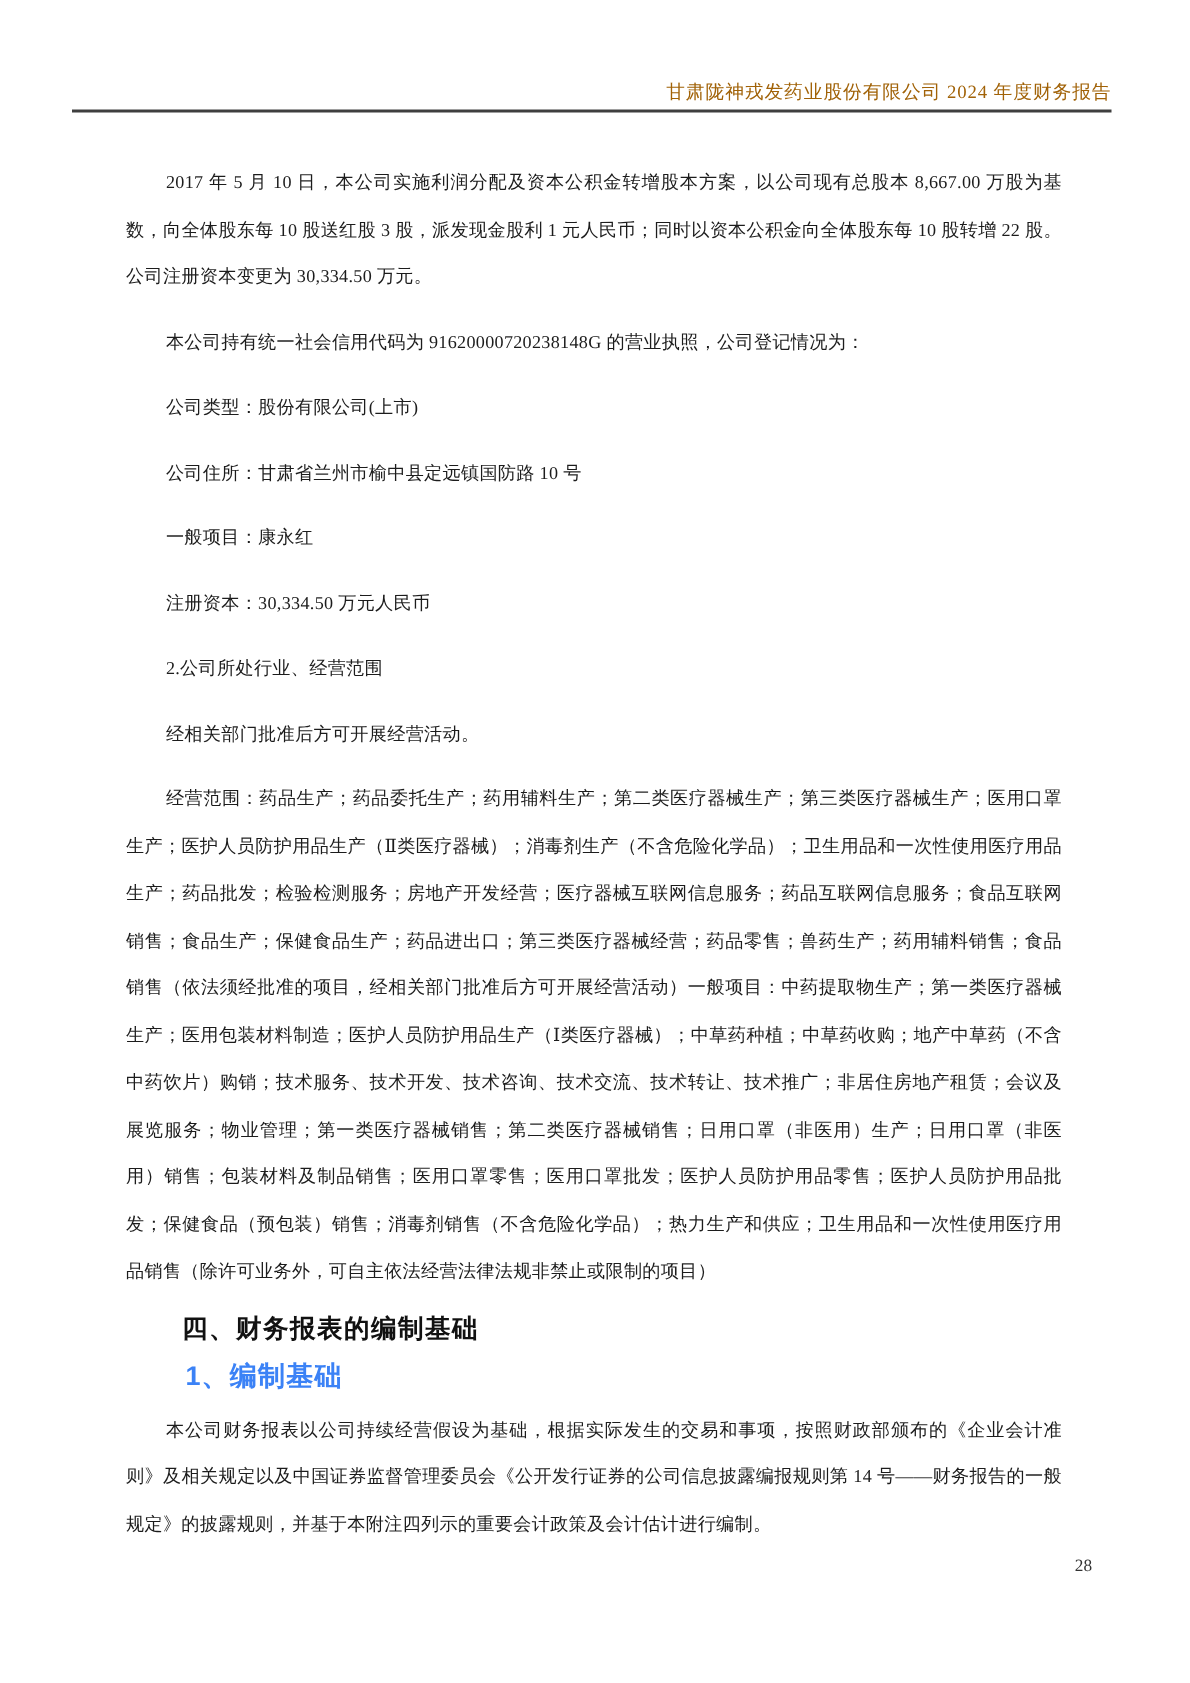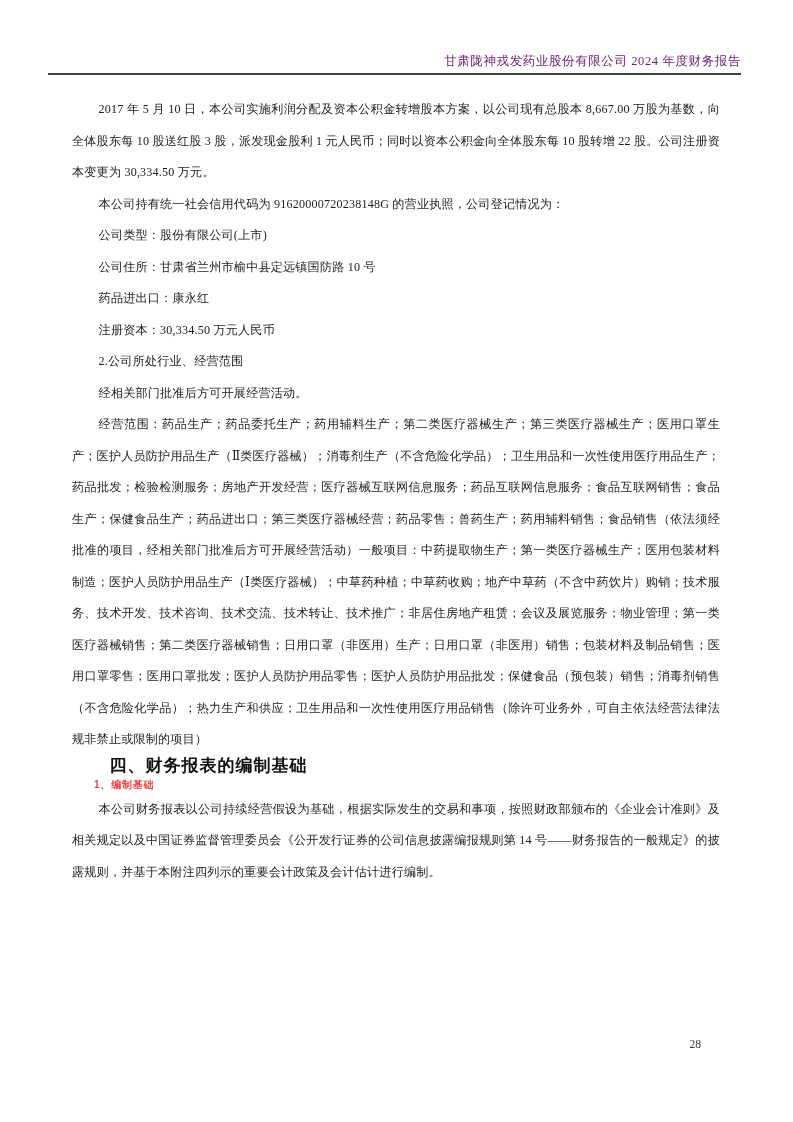--- a/index.html
+++ b/index.html
@@ -17,67 +17,67 @@
   .header {
     position: absolute;
     left: 48px; right: 52px; top: 0;
     padding-top: 52px;
   }
   .header-title {
     text-align: right;
     font-size: 12.5px;
     letter-spacing: 0.6px;
     line-height: 18px;
-    color: #701a75;
+    color: #a16207;
   }
   .header-rule {
     margin-top: 3px;
     border-bottom: 2px solid #3f3f3f;
     height: 0;
   }
 
   
   .content {
     position: absolute;
     top: 94px; left: 72px; right: 73px;
     font-size: 12.1px;
     line-height: 31.5px;
     text-align: justify;
     text-justify: inter-ideograph;
     letter-spacing: 0.2px;
   }
-  .content p { margin: 0; text-indent: 2.2em; }
+  .content p { margin: 12px; text-indent: 2.2em; }
 
   .h-section {
     font-family: "Liberation Sans", "DejaVu Sans", sans-serif;
     font-weight: 700;
     font-size: 17px;
     line-height: 20px;
     color: #111111;
     letter-spacing: 1px;
     margin-top: 14px;
     text-indent: 0;
   }
   .h-sub {
     font-family: "Liberation Sans", "DejaVu Sans", sans-serif;
     font-weight: 700;
-    font-size: 10px;
+    font-size: 18px;
     line-height: 18px;
-    color: #ef4444;
+    color: #3b82f6;
     letter-spacing: 0.8px;
     margin-top: 23px;
     text-indent: 0;
   }
   .after-heads { margin-top: 25px; }
 
   
   .page-number {
     position: absolute;
     top: 1038px;
-    right: 92px;
+    right: 65px;
     font-size: 11.5px;
     color: #333333;
   }
 </style>
 </head>
 <body>
 
 <div class="page">
 
   <div class="header">
@@ -88,21 +88,21 @@
   <div class="content">
 
     <p>2017 年 5 月 10 日，本公司实施利润分配及资本公积金转增股本方案，以公司现有总股本 8,667.00 万股为基数，向全体股东每 10 股送红股 3 股，派发现金股利 1 元人民币；同时以资本公积金向全体股东每 10 股转增 22 股。公司注册资本变更为 30,334.50 万元。</p>
 
     <p>本公司持有统一社会信用代码为 91620000720238148G 的营业执照，公司登记情况为：</p>
 
     <p>公司类型：股份有限公司(上市)</p>
 
     <p>公司住所：甘肃省兰州市榆中县定远镇国防路 10 号</p>
 
-    <p>药品进出口：康永红</p>
+    <p>一般项目：康永红</p>
 
     <p>注册资本：30,334.50 万元人民币</p>
 
 
     <p>2.公司所处行业、经营范围</p>
 
     <p>经相关部门批准后方可开展经营活动。</p>
 
     <p>经营范围：药品生产；药品委托生产；药用辅料生产；第二类医疗器械生产；第三类医疗器械生产；医用口罩生产；医护人员防护用品生产（Ⅱ类医疗器械）；消毒剂生产（不含危险化学品）；卫生用品和一次性使用医疗用品生产；药品批发；检验检测服务；房地产开发经营；医疗器械互联网信息服务；药品互联网信息服务；食品互联网销售；食品生产；保健食品生产；药品进出口；第三类医疗器械经营；药品零售；兽药生产；药用辅料销售；食品销售（依法须经批准的项目，经相关部门批准后方可开展经营活动）一般项目：中药提取物生产；第一类医疗器械生产；医用包装材料制造；医护人员防护用品生产（Ⅰ类医疗器械）；中草药种植；中草药收购；地产中草药（不含中药饮片）购销；技术服务、技术开发、技术咨询、技术交流、技术转让、技术推广；非居住房地产租赁；会议及展览服务；物业管理；第一类医疗器械销售；第二类医疗器械销售；日用口罩（非医用）生产；日用口罩（非医用）销售；包装材料及制品销售；医用口罩零售；医用口罩批发；医护人员防护用品零售；医护人员防护用品批发；保健食品（预包装）销售；消毒剂销售（不含危险化学品）；热力生产和供应；卫生用品和一次性使用医疗用品销售（除许可业务外，可自主依法经营法律法规非禁止或限制的项目）</p>
 

